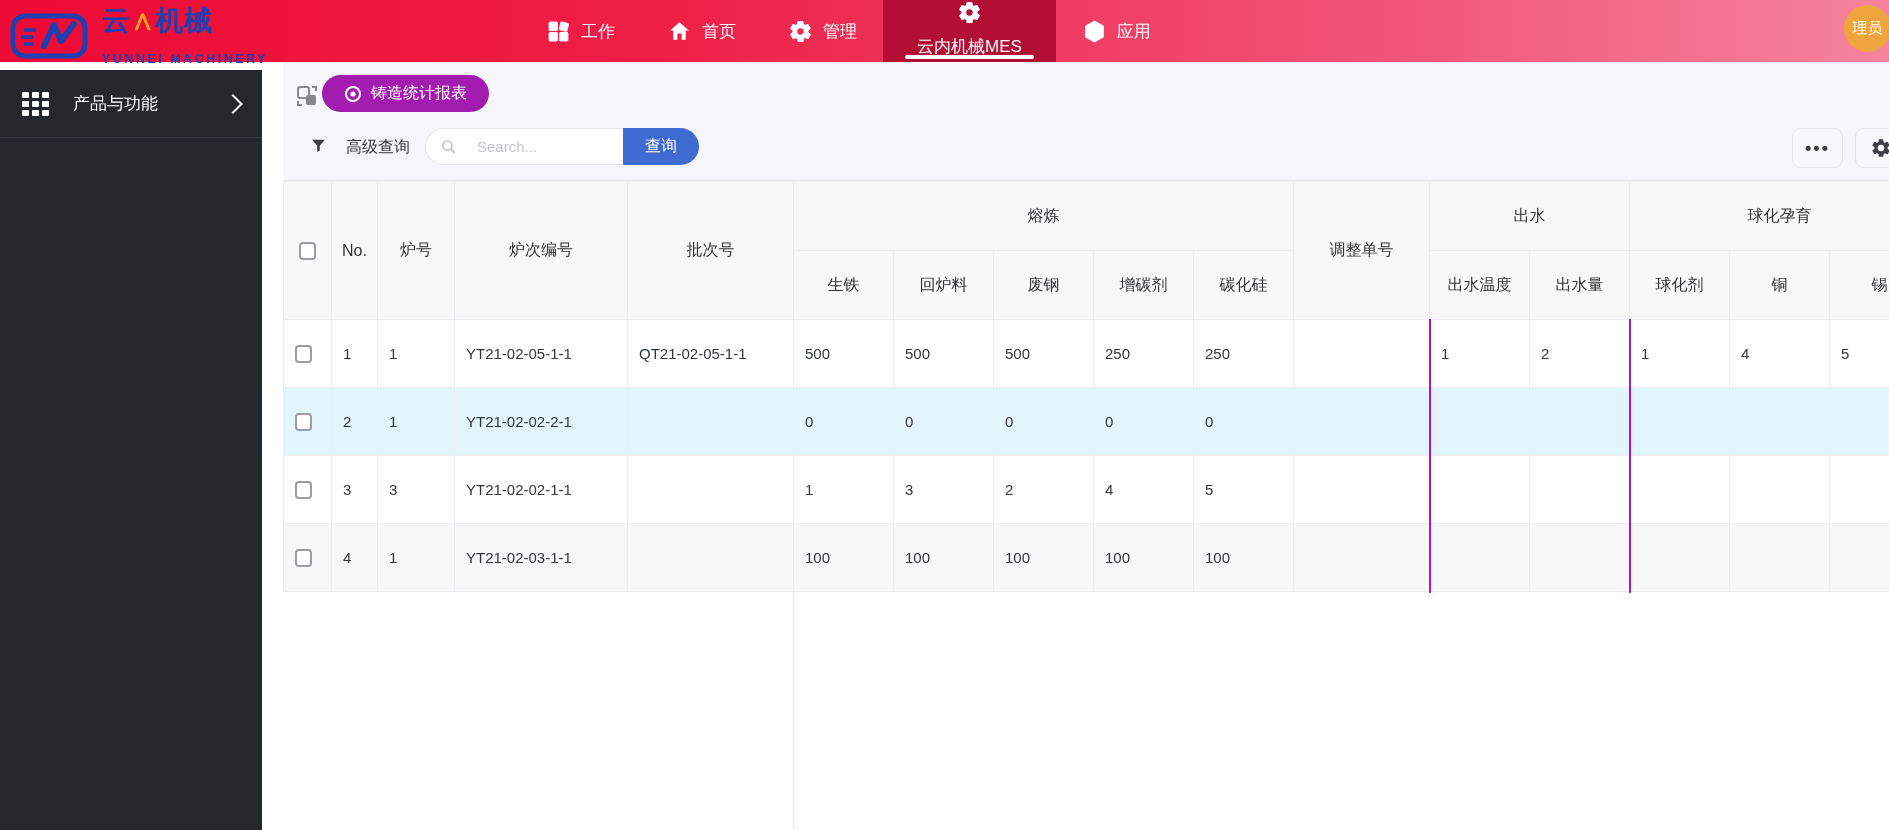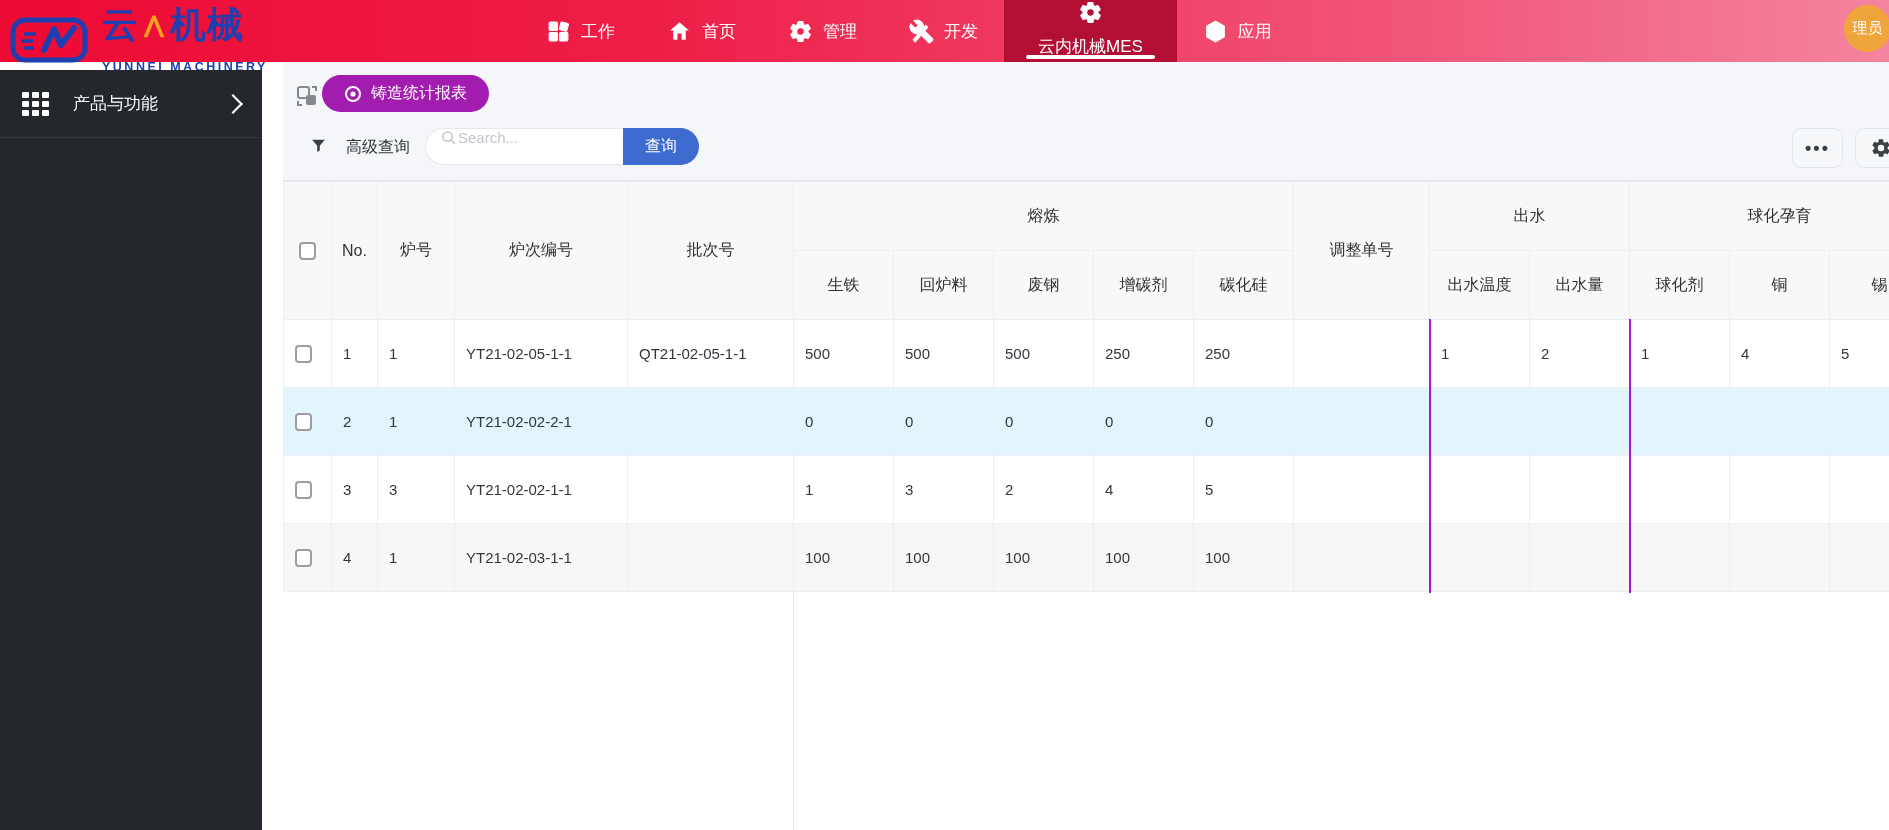--- a/index.html
+++ b/index.html
@@ -6,21 +6,21 @@
   html,body { width:1889px; height:830px; overflow:hidden; background:#fff;
               font-family:"Liberation Sans", sans-serif; }
   .app { position:relative; width:1889px; height:830px; overflow:hidden; background:#fff; }
 
   
   .topnav { position:absolute; left:0; top:0; width:1889px; height:62px;
             background:linear-gradient(90deg,#ed0a34 0%,#ee1f47 35%,#f1567a 75%,#f4849f 100%); }
   .logo { position:absolute; left:10px; top:7px; display:flex; align-items:center; gap:14px; }
   .logo-mark { width:78px; height:48px; }
   .logo-text { display:flex; flex-direction:column; line-height:1; }
-  .logo-cn { font-size:36px; font-weight:bold; color:#1d3faf; letter-spacing:1px; }
+  .logo-cn { font-size:28px; font-weight:bold; color:#1d3faf; letter-spacing:1px; }
   .logo-cn .peak { color:#f5a31c; font-weight:bold; }
   .logo-en { font-size:12.5px; font-weight:bold; color:#1d3faf; letter-spacing:2.5px; margin-top:18px; }
 
   .nav-items { position:absolute; left:520px; top:0; height:62px; display:flex; }
   .nav-item { position:relative; height:62px; display:flex; align-items:center; gap:10px;
               padding:0 26px; color:#fff; font-size:17px; cursor:pointer; }
   .nav-item svg { width:25px; height:25px; fill:#fff; stroke:#fff; }
   .nav-item.active { background:#b30f35; padding:0 34px;flex-direction:column; }
   .nav-item.active::after { content:""; position:absolute; left:22px; right:22px; bottom:3px;
               height:4px; background:#fff; border-radius:2px; }
@@ -51,21 +51,21 @@
               background:#a21caf; border-radius:19px; display:inline-flex; align-items:center;
               gap:9px; color:#fff; font-size:16px; cursor:pointer; }
   .tab-pill svg { width:18px; height:18px; }
 
   
   .adv-query { position:absolute; left:27px; top:75px; height:22px; display:flex; align-items:flex-start;
                gap:19px; font-size:16px; color:#33373c; cursor:pointer; }
   .adv-query svg { width:17px; height:17px; fill:#3a3f45; }
   .search-group { position:absolute; left:142px; top:66px; height:37px; display:flex; }
   .search-box { width:198px; height:37px; background:#fff; border:1px solid #e4e7eb; border-right:none;
-                border-radius:19px 0 0 19px; display:flex; align-items:flex-start; padding-left:14px; gap:1px; }
+                border-radius:19px 0 0 19px; display:flex; align-items:center; padding-left:14px; gap:20px; }
   .search-box svg { width:17px; height:17px; stroke:#b9bdc4; fill:none; stroke-width:2; }
   .search-box input { border:none; outline:none; font-size:15px; color:#333; width:140px;
                       font-family:"Liberation Sans", sans-serif; background:transparent; }
   .search-box input::placeholder { color:#c2c6cc; }
   .query-btn { width:76px; height:37px; background:#3e6bd0; color:#fff; font-size:16px; border:none;
                border-radius:0 19px 19px 0; cursor:pointer; font-family:"Liberation Sans", sans-serif; }
   .icon-btn { position:absolute; top:66px; height:40px; background:#f6f8fa; border:1px solid #e3e6e9;
               border-radius:9px; display:flex; align-items:center; justify-content:center; cursor:pointer; }
   .btn-more { left:1509px; width:51px; color:#3c4046; font-size:18px; letter-spacing:2px; font-weight:bold; }
   .btn-gear { left:1572px; width:51px; }
@@ -126,27 +126,20 @@
             <path d="M12 3l9 8h-3v9h-4v-6h-4v6H6v-9H3z" stroke="none"></path>
           </svg>
         <span>首页</span>
       </div>
       <div class="nav-item">
         <svg viewBox="0 0 24 24" stroke="none">
             <path d="M19.14 12.94c.04-.3.06-.61.06-.94s-.02-.64-.07-.94l2.03-1.58a.5.5 0 0 0 .12-.64l-1.92-3.32a.5.5 0 0 0-.61-.22l-2.39.96a7.3 7.3 0 0 0-1.62-.94l-.36-2.54a.5.5 0 0 0-.5-.42h-3.84a.5.5 0 0 0-.5.42l-.36 2.54c-.59.24-1.13.56-1.62.94l-2.39-.96a.5.5 0 0 0-.61.22L2.74 8.84a.5.5 0 0 0 .12.64l2.03 1.58c-.05.3-.09.63-.09.94s.02.64.07.94l-2.03 1.58a.5.5 0 0 0-.12.64l1.92 3.32c.12.22.39.3.61.22l2.39-.96c.5.38 1.03.7 1.62.94l.36 2.54c.05.24.25.42.5.42h3.84c.25 0 .46-.18.5-.42l.36-2.54c.59-.24 1.13-.56 1.62-.94l2.39.96c.22.08.49 0 .61-.22l1.92-3.32a.5.5 0 0 0-.12-.64l-2.01-1.58zM12 15.6A3.6 3.6 0 1 1 12 8.4a3.6 3.6 0 0 1 0 7.2z"></path>
           </svg>
         <span>管理</span>
       </div>
-      <div class="nav-item">
-        <svg viewBox="0 0 24 24" stroke="none">
-            <path d="M22.7 19l-9.1-9.1c.9-2.3.4-5-1.5-6.9-2-2-5-2.4-7.4-1.3L9 6 6 9 1.6 4.7C.4 7.1.9 10.1 2.9 12.1c1.9 1.9 4.6 2.4 6.9 1.5l9.1 9.1c.4.4 1 .4 1.4 0l2.3-2.3c.5-.4.5-1.1.1-1.4z"></path>
-            <path d="M4 20 L16 6 l2 2 L6 22z"></path>
-          </svg>
-        <span>开发</span>
-      </div>
       <div class="nav-item active">
         <svg viewBox="0 0 24 24" stroke="none">
             <path d="M19.14 12.94c.04-.3.06-.61.06-.94s-.02-.64-.07-.94l2.03-1.58a.5.5 0 0 0 .12-.64l-1.92-3.32a.5.5 0 0 0-.61-.22l-2.39.96a7.3 7.3 0 0 0-1.62-.94l-.36-2.54a.5.5 0 0 0-.5-.42h-3.84a.5.5 0 0 0-.5.42l-.36 2.54c-.59.24-1.13.56-1.62.94l-2.39-.96a.5.5 0 0 0-.61.22L2.74 8.84a.5.5 0 0 0 .12.64l2.03 1.58c-.05.3-.09.63-.09.94s.02.64.07.94l-2.03 1.58a.5.5 0 0 0-.12.64l1.92 3.32c.12.22.39.3.61.22l2.39-.96c.5.38 1.03.7 1.62.94l.36 2.54c.05.24.25.42.5.42h3.84c.25 0 .46-.18.5-.42l.36-2.54c.59-.24 1.13-.56 1.62-.94l2.39.96c.22.08.49 0 .61-.22l1.92-3.32a.5.5 0 0 0-.12-.64l-2.01-1.58zM12 15.6A3.6 3.6 0 1 1 12 8.4a3.6 3.6 0 0 1 0 7.2z"></path>
           </svg>
         <span>云内机械MES</span>
       </div>
       <div class="nav-item">
         <svg viewBox="0 0 24 24" fill="none" stroke-width="2" stroke-linejoin="round">
             <path d="M12 2.5l8 4.5v10l-8 4.5-8-4.5v-10z"></path>
             <path d="M12 2.5v9M4 7l8 4.5M20 7l-8 4.5"></path>

